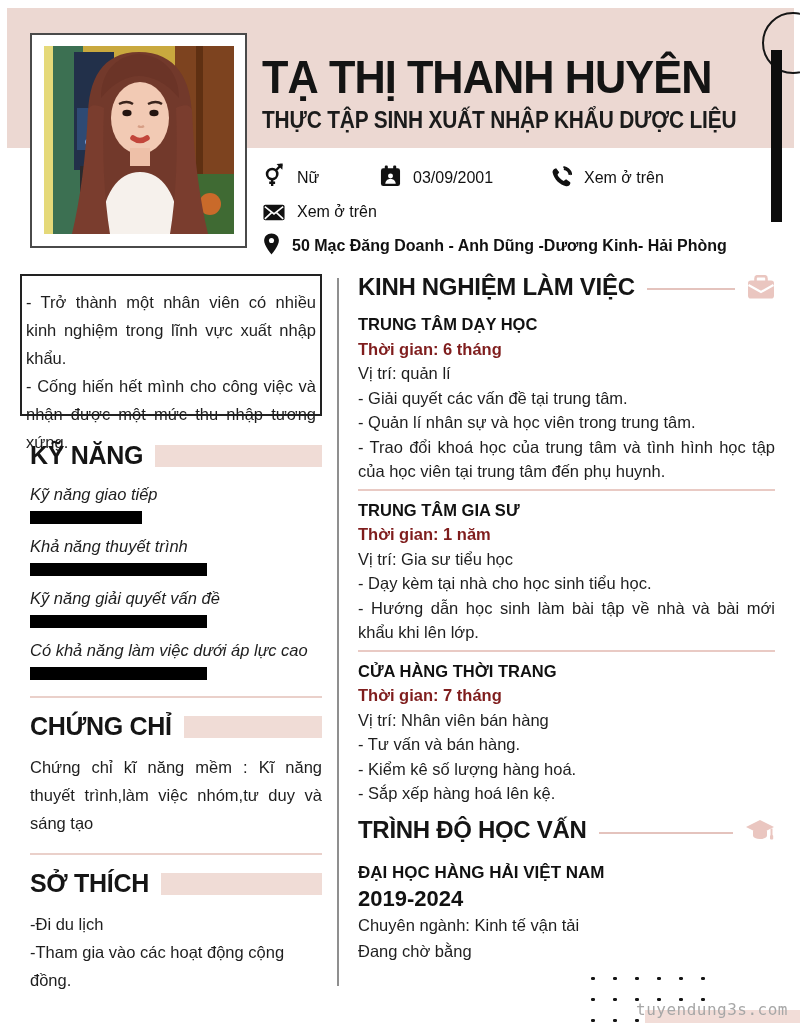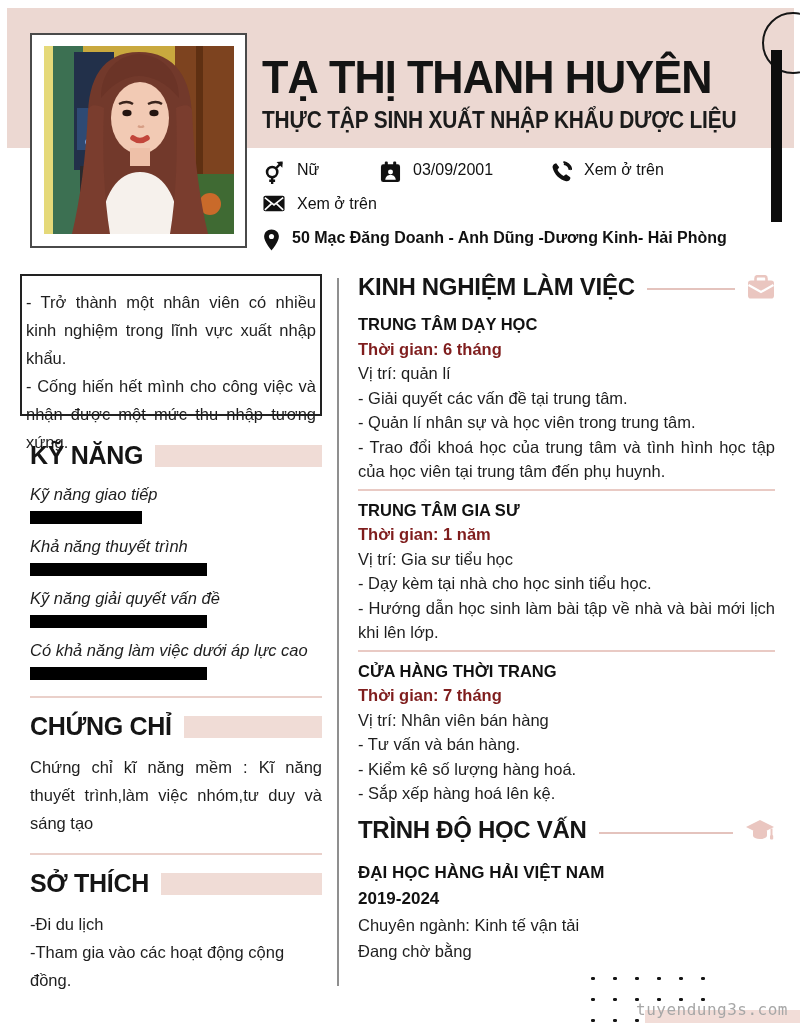--- a/index.html
+++ b/index.html
@@ -17,21 +17,21 @@
     border:2px solid #161616; border-radius:50%; background:transparent; }
   .black-bar { position:absolute; left:771px; top:42px; width:11px; height:172px; background:#0d0d0d; }
   .photo-frame { position:absolute; left:30px; top:25px; width:217px; height:215px;
     background:#fff; border:2px solid #4a4a4a; }
   .photo-frame svg { position:absolute; left:12px; top:11px; width:190px; height:188px; display:block; }
   .name { position:absolute; left:262px; top:44px; font-size:47px; font-weight:bold; color:#141414;
     white-space:nowrap; letter-spacing:-1px; transform:scaleX(.92); transform-origin:left top; line-height:1.05; }
   .subtitle { position:absolute; left:262px; top:98px; font-size:24px; font-weight:bold; color:#1b1b1b;
     white-space:nowrap; letter-spacing:-.2px; transform:scaleX(.87); transform-origin:left top; }
   
-  .ci { position:absolute; display:flex; align-items:flex-start; gap:12px; height:26px;
+  .ci { position:absolute; display:flex; align-items:flex-end; gap:12px; height:26px;
     font-size:16px; color:#111; white-space:nowrap; }
   .ci svg { flex:0 0 auto; display:block; }
   .ci-gender  { left:263px; top:153px; }
   .ci-dob     { left:380px; top:153px; }
   .ci-phone   { left:551px; top:153px; }
   .ci-email   { left:263px; top:187px; }
   .ci-address { left:263px; top:221px;font-weight:bold; }
   
   .col-divider { position:absolute; left:337px; top:270px; width:2px; height:708px; background:#8f8f8f; }
   .left-col  { position:absolute; left:20px;  top:266px; width:302px; }
@@ -55,21 +55,21 @@
   .hline { flex:1; height:2px; background:#e4c3bd; margin:4px 12px 0 12px; }
   .rhead-row .hicon { flex:0 0 auto; }
   .entry p { margin:0; color:#1e1e1e; }
   .entry .company { font-weight:bold; color:#111; }
   .entry .duration { font-weight:bold; color:#7f1d1d; }
   .entry .j { text-align:justify; }
   .sep { height:2px; background:#e9cac4; margin:5px 0 7px 0; }
   .edu-row { margin-top:10px; }
   .edu p { margin:0; color:#1e1e1e; line-height:26px; }
   .edu .school { font-weight:bold; color:#111; font-size:17px; margin-top:14px; }
-  .edu .years { font-weight:bold; color:#111; font-size:17px; }
+  .edu .years { font-weight:bold; color:#111; font-size:22px; }
   
   .dots { position:absolute; left:582px; top:960px; width:132px; height:63px;
     background-image:radial-gradient(circle,#161616 1.7px,transparent 2px);
     background-size:22px 21px; }
   .wm-rect { position:absolute; left:645px; top:1002px; width:155px; height:21px; background:#f2ddd8; }
   .wm-text { position:absolute; left:636px; top:992px; font-family:"DejaVu Sans Mono",monospace;
     font-size:16px; color:#a7a7a7; letter-spacing:.5px; }
 </style>
 </head>
 <body>
@@ -238,21 +238,21 @@
       <p>- Quản lí nhân sự và học viên trong trung tâm.</p>
       <p class="j">- Trao đổi khoá học của trung tâm và tình hình học tập của học viên tại trung tâm đến phụ huynh.</p>
     </div>
     <div class="sep"></div>
 
     <div class="entry">
       <p class="company">TRUNG TÂM GIA SƯ</p>
       <p class="duration">Thời gian: 1 năm</p>
       <p>Vị trí: Gia sư tiểu học</p>
       <p>- Dạy kèm tại nhà cho học sinh tiểu học.</p>
-      <p class="j">- Hướng dẫn học sinh làm bài tập về nhà và bài mới lịch khi lên lớp.</p>
+      <p class="j">- Hướng dẫn học sinh làm bài tập về nhà và bài mới khẩu khi lên lớp.</p>
     </div>
     <div class="sep"></div>
 
     <div class="entry">
       <p class="company">CỬA HÀNG THỜI TRANG</p>
       <p class="duration">Thời gian: 7 tháng</p>
       <p>Vị trí: Nhân viên bán hàng</p>
       <p>- Tư vấn và bán hàng.</p>
       <p>- Kiểm kê số lượng hàng hoá.</p>
       <p>- Sắp xếp hàng hoá lên kệ.</p>

